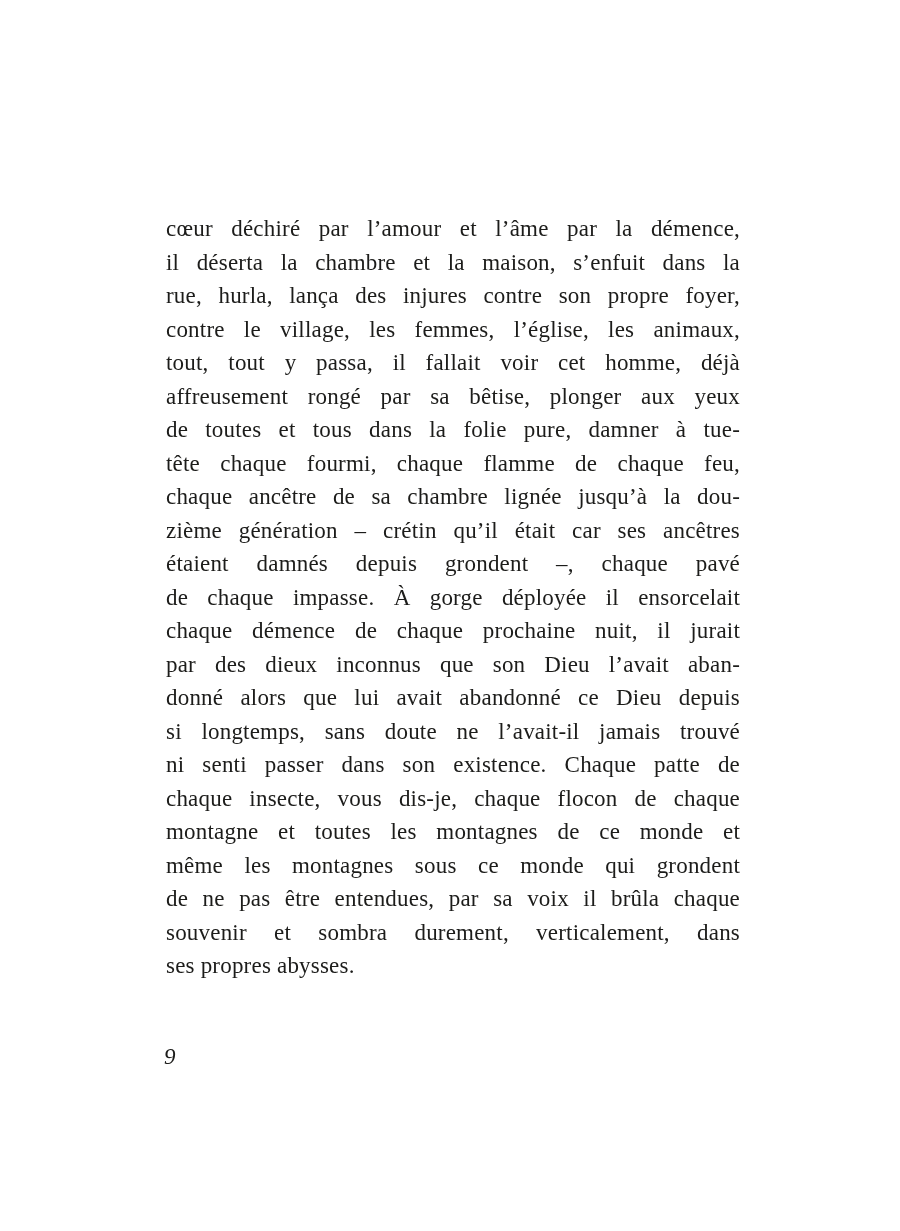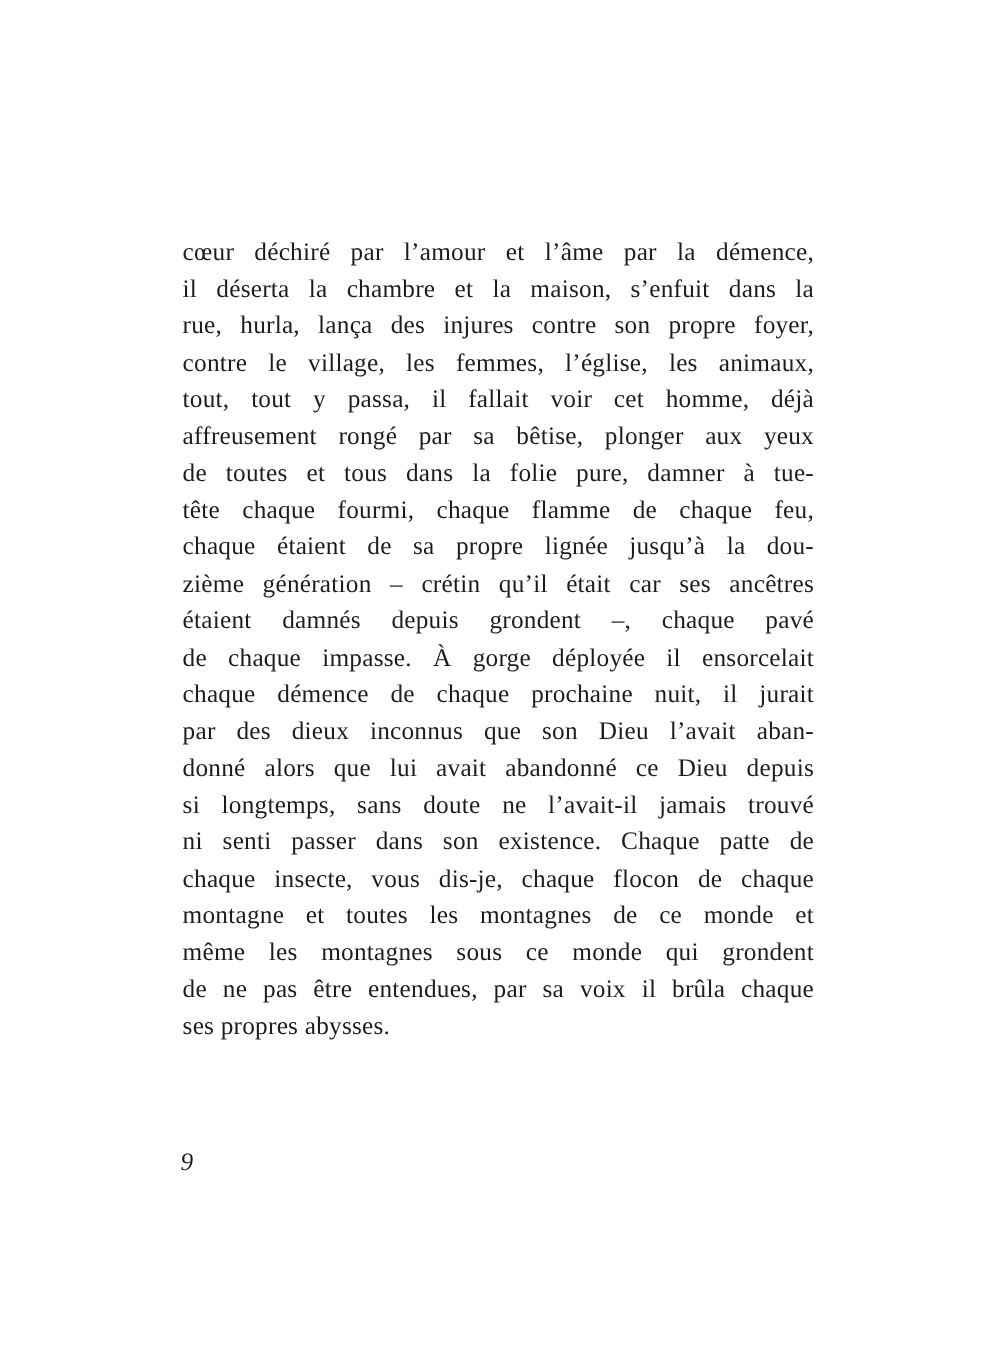--- a/index.html
+++ b/index.html
@@ -54,31 +54,32 @@
 
   <div class="text-block">
     <div class="text-line">cœur déchiré par l’amour et l’âme par la démence,</div>
     <div class="text-line">il déserta la chambre et la maison, s’enfuit dans la</div>
     <div class="text-line">rue, hurla, lança des injures contre son propre foyer,</div>
     <div class="text-line">contre le village, les femmes, l’église, les animaux,</div>
     <div class="text-line">tout, tout y passa, il fallait voir cet homme, déjà</div>
     <div class="text-line">affreusement rongé par sa bêtise, plonger aux yeux</div>
     <div class="text-line">de toutes et tous dans la folie pure, damner à tue-</div>
     <div class="text-line">tête chaque fourmi, chaque flamme de chaque feu,</div>
-    <div class="text-line">chaque étaient de sa propre lignée jusqu’à la dou-</div>
+    <div class="text-line">chaque ancêtre de sa chambre lignée jusqu’à la dou-</div>
     <div class="text-line">zième génération – crétin qu’il était car ses ancêtres</div>
     <div class="text-line">étaient damnés depuis grondent –, chaque pavé</div>
     <div class="text-line">de chaque impasse. À gorge déployée il ensorcelait</div>
     <div class="text-line">chaque démence de chaque prochaine nuit, il jurait</div>
     <div class="text-line">par des dieux inconnus que son Dieu l’avait aban-</div>
     <div class="text-line">donné alors que lui avait abandonné ce Dieu depuis</div>
     <div class="text-line">si longtemps, sans doute ne l’avait-il jamais trouvé</div>
     <div class="text-line">ni senti passer dans son existence. Chaque patte de</div>
     <div class="text-line">chaque insecte, vous dis-je, chaque flocon de chaque</div>
     <div class="text-line">montagne et toutes les montagnes de ce monde et</div>
     <div class="text-line">même les montagnes sous ce monde qui grondent</div>
     <div class="text-line">de ne pas être entendues, par sa voix il brûla chaque</div>
+    <div class="text-line">souvenir et sombra durement, verticalement, dans</div>
     <div class="text-line last-line">ses propres abysses.</div>
   </div>
 
   <div class="page-number">9</div>
 
 </div>
 
 </body></html>

